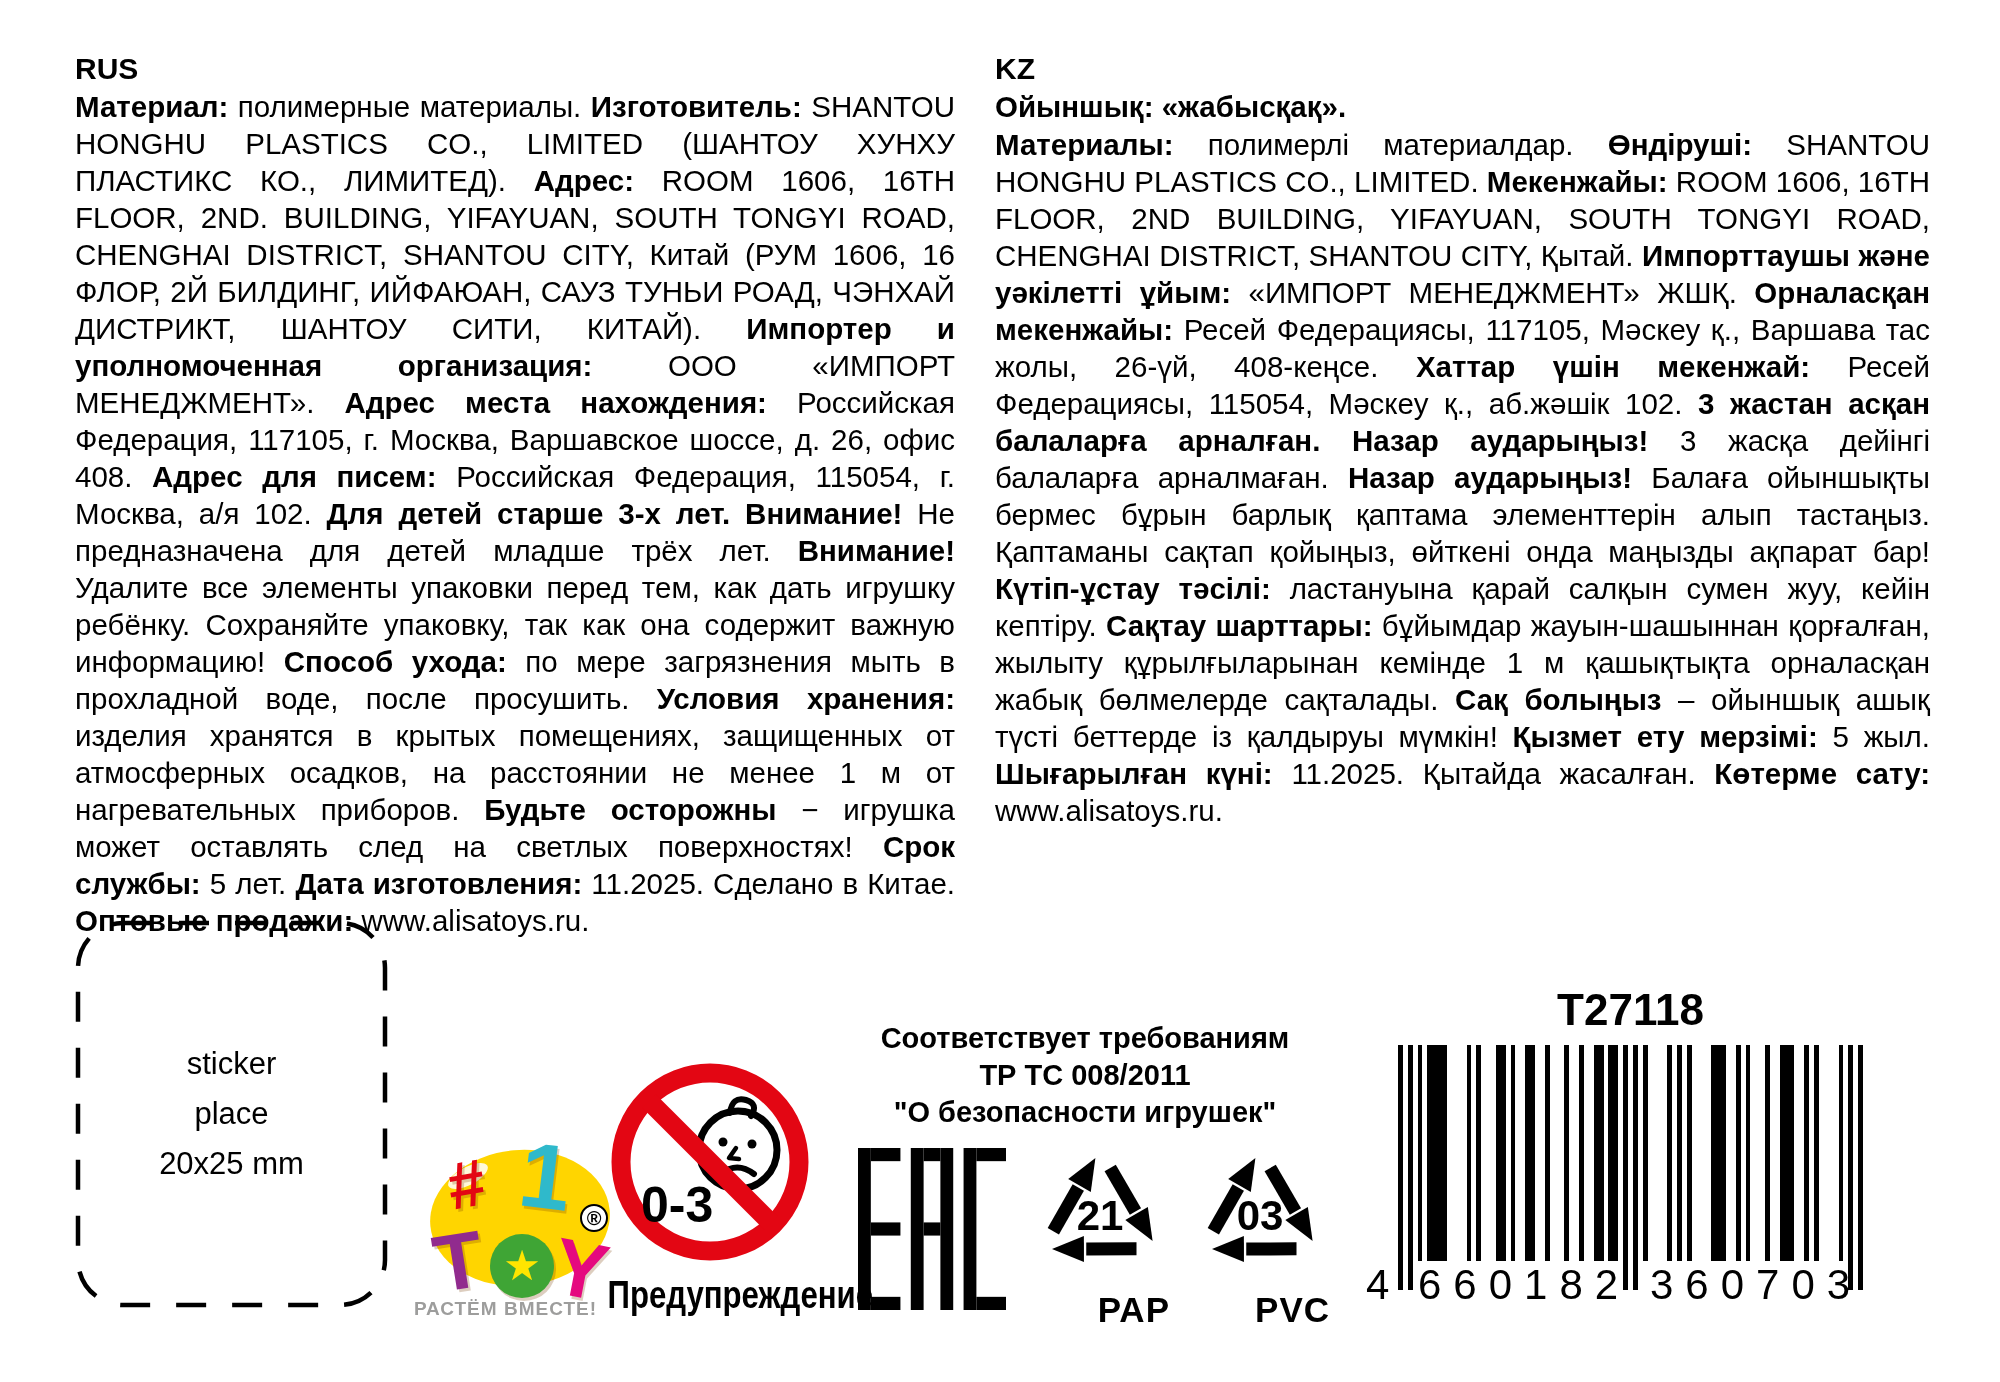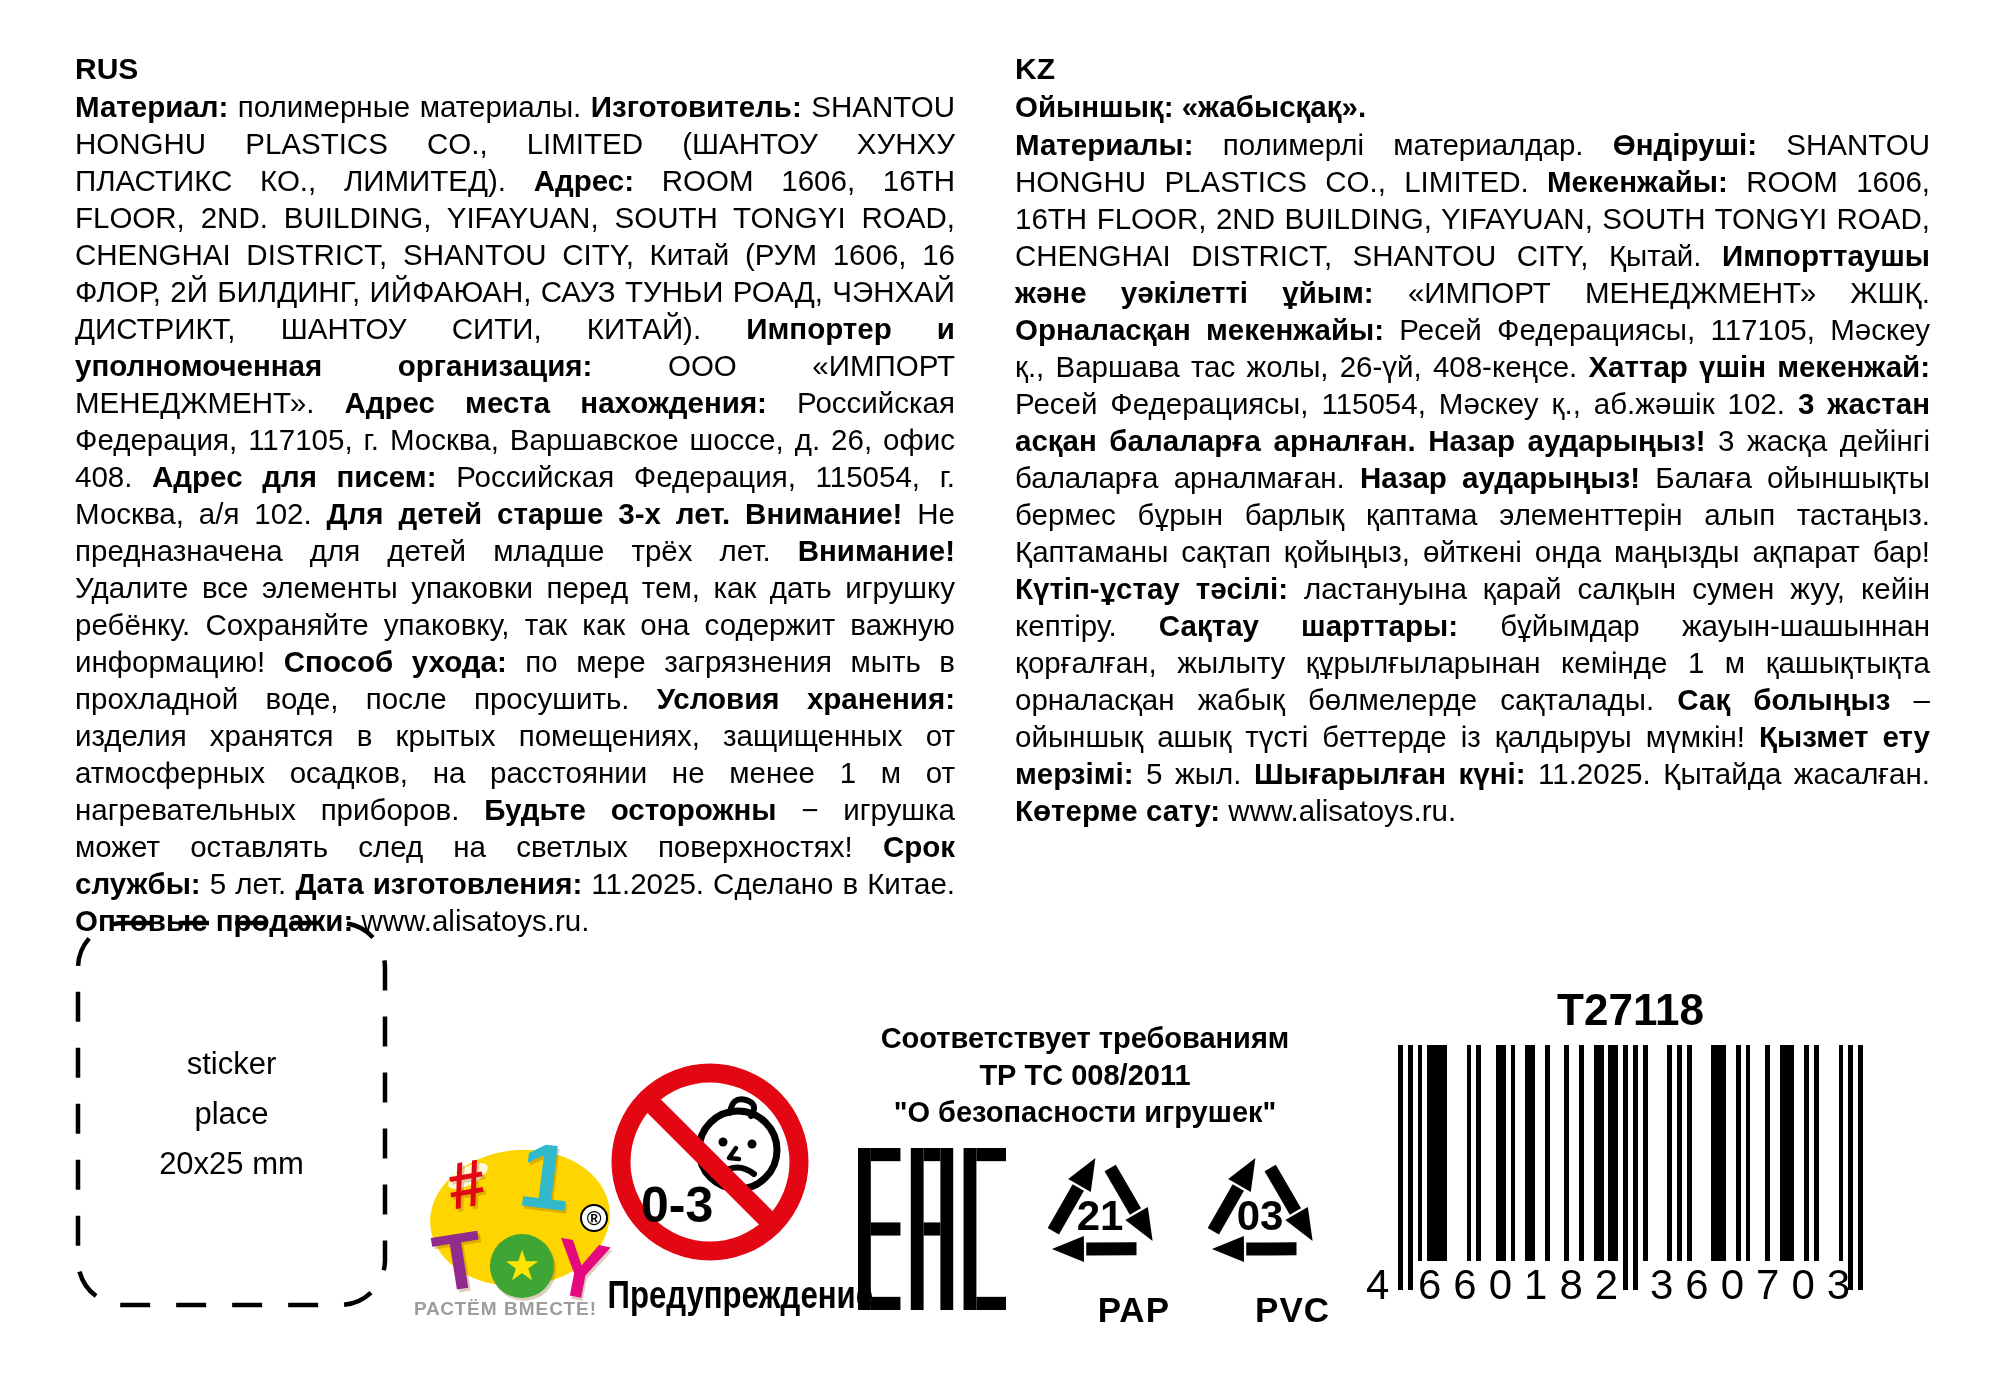--- a/index.html
+++ b/index.html
@@ -2,21 +2,21 @@
 <html><head>
 <meta charset="utf-8">
 <style>
   html,body{margin:0;padding:0;}
   body{
     width:2000px;height:1382px;background:#ffffff;color:#000;
     font-family:"Liberation Sans","DejaVu Sans",sans-serif;
     position:relative;overflow:hidden;
   }
   
-  .columns{position:absolute;left:75px;top:50px;right:70px;display:flex;gap:60px;}
+  .columns{position:absolute;left:75px;top:50px;right:70px;display:flex;gap:40px;}
   .col{width:880px;}
   .col.kz-col{flex:1;}
   .lang{font-size:30px;line-height:38px;font-weight:bold;}
   .toy-title{font-size:29.5px;line-height:38px;font-weight:bold;}
   .body-text{font-size:29.5px;line-height:37px;text-align:justify;text-justify:inter-word;}
   .body-text b{font-weight:bold;}
 
   
   .abs{position:absolute;}
 

